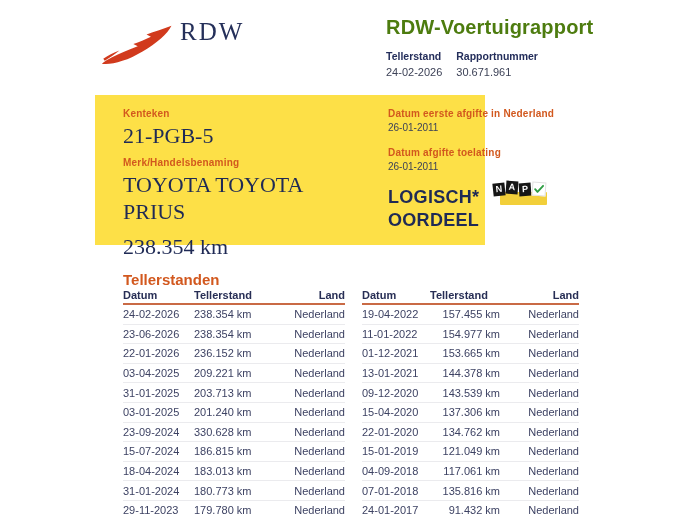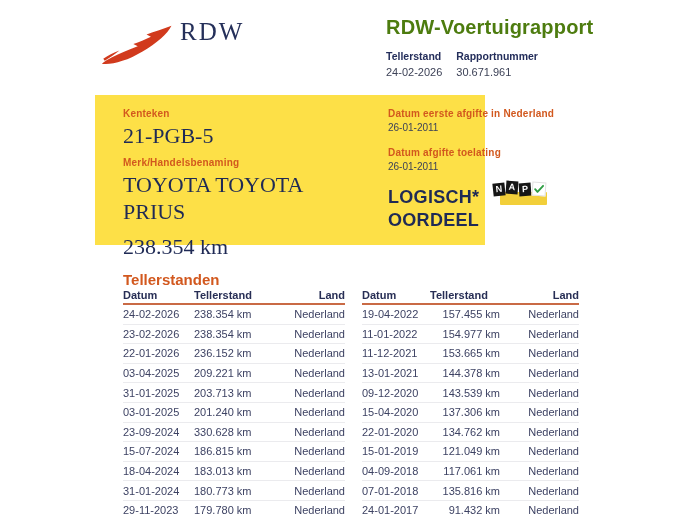--- a/index.html
+++ b/index.html
@@ -148,21 +148,21 @@
       <span class="th-teller">Tellerstand</span>
       <span class="th-land">Land</span>
     </div>
     <div class="tbody">
         <div class="tr">
           <span class="td td-datum">24-02-2026</span>
           <span class="td td-teller">238.354 km</span>
           <span class="td td-land">Nederland</span>
         </div>
         <div class="tr">
-          <span class="td td-datum">23-02-2026</span>
+          <span class="td td-datum">23-06-2026</span>
           <span class="td td-teller">238.354 km</span>
           <span class="td td-land">Nederland</span>
         </div>
         <div class="tr">
           <span class="td td-datum">22-01-2026</span>
           <span class="td td-teller">236.152 km</span>
           <span class="td td-land">Nederland</span>
         </div>
         <div class="tr">
           <span class="td td-datum">03-04-2025</span>
@@ -218,21 +218,21 @@
           <span class="td td-datum">19-04-2022</span>
           <span class="td td-teller">157.455 km</span>
           <span class="td td-land">Nederland</span>
         </div>
         <div class="tr">
           <span class="td td-datum">11-01-2022</span>
           <span class="td td-teller">154.977 km</span>
           <span class="td td-land">Nederland</span>
         </div>
         <div class="tr">
-          <span class="td td-datum">11-12-2021</span>
+          <span class="td td-datum">01-12-2021</span>
           <span class="td td-teller">153.665 km</span>
           <span class="td td-land">Nederland</span>
         </div>
         <div class="tr">
           <span class="td td-datum">13-01-2021</span>
           <span class="td td-teller">144.378 km</span>
           <span class="td td-land">Nederland</span>
         </div>
         <div class="tr">
           <span class="td td-datum">09-12-2020</span>

